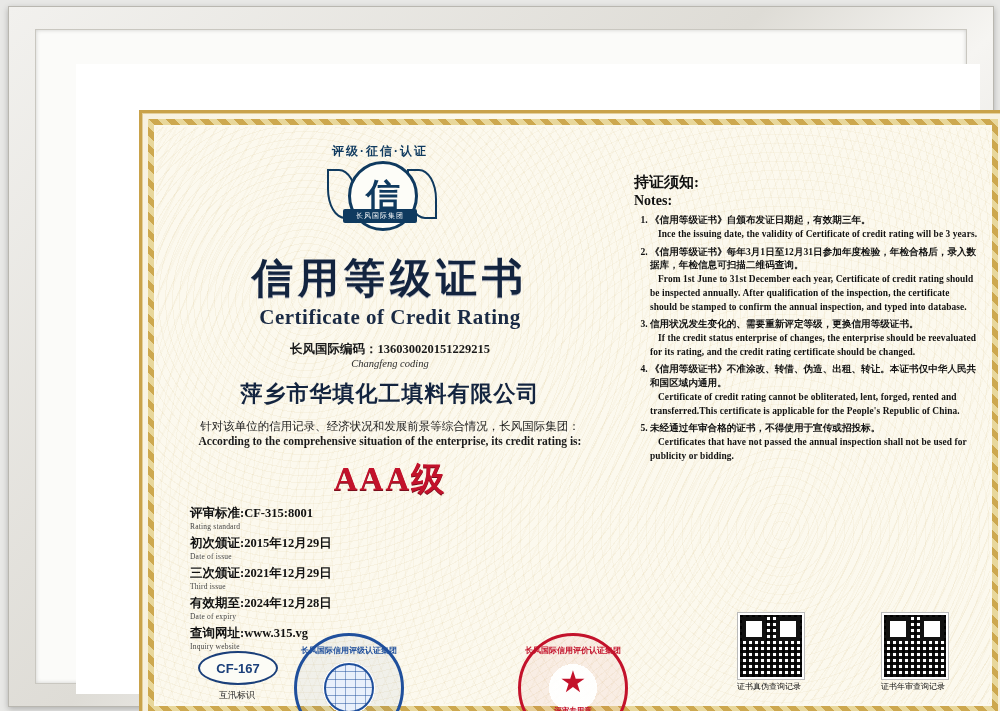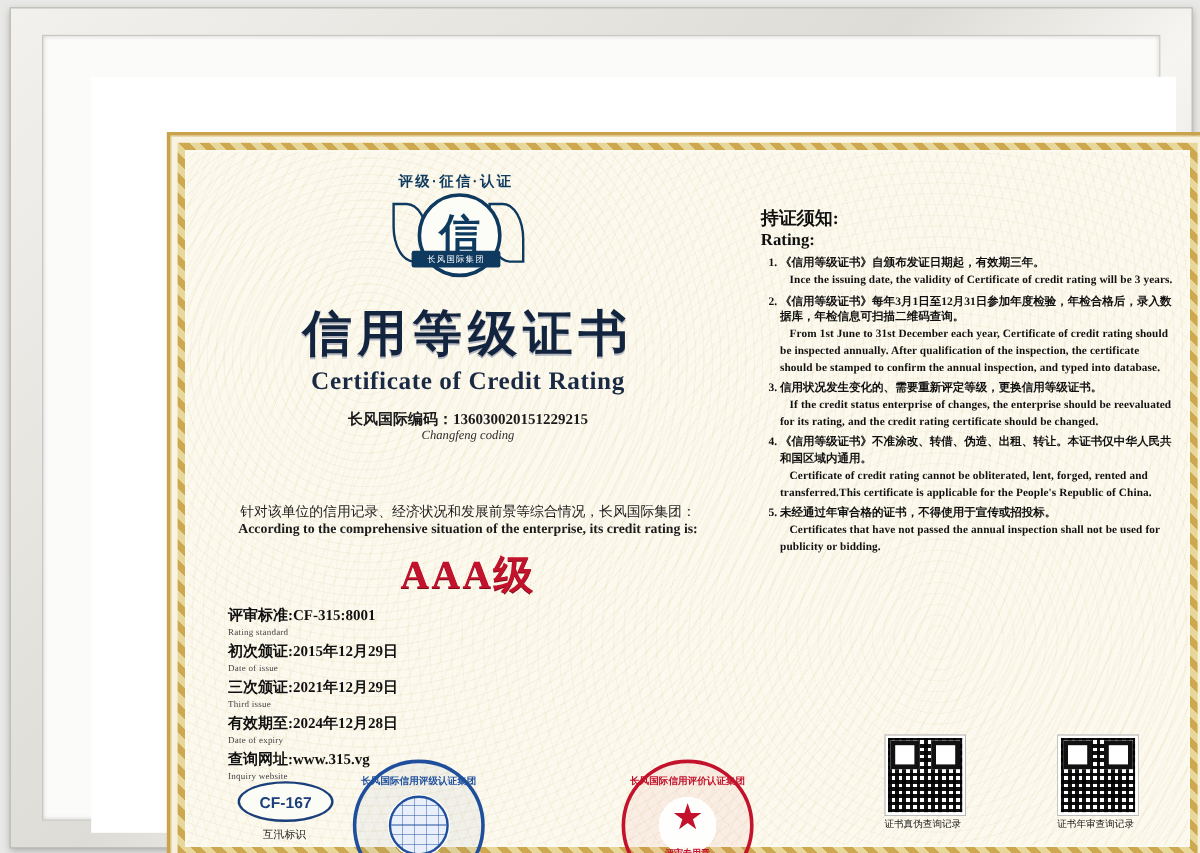--- a/index.html
+++ b/index.html
@@ -243,20 +243,21 @@
             </div>
             <div id="emblem-band">长风国际集团</div>
           </div>
 
           <div id="title-cn">信用等级证书</div>
           <div id="title-en">Certificate of Credit Rating</div>
 
           <div id="coding-row">长风国际编码：136030020151229215</div>
           <div id="coding-en">Changfeng coding</div>
 
+          <div id="company">萍乡市华填化工填料有限公司</div>
 
           <div id="lead-cn">针对该单位的信用记录、经济状况和发展前景等综合情况，长风国际集团：</div>
           <div id="lead-en">According to the comprehensive situation of the enterprise, its credit rating is:</div>
 
           <div id="grade">AAA级</div>
 
           <div class="field" id="f1">
             <span>评审标准:CF-315:8001</span>
             <span class="en">Rating standard</span>
           </div>
@@ -293,21 +294,21 @@
           <div class="round-seal" id="seal-red">
             <div class="seal-arc-top">长风国际信用评价认证集团</div>
             <div class="star">★</div>
             <div class="seal-mid">评审专用章</div>
 
           </div>
         </div>
 
         <div id="right-col">
           <div id="notes-cn">持证须知:</div>
-          <div id="notes-en">Rating:</div>
+          <div id="notes-en">Notes:</div>
           <ol id="note-list">
             <li>
               <span>《信用等级证书》自颁布发证日期起，有效期三年。</span>
               <span class="en">Ince the issuing date, the validity of Certificate of credit rating will be 3 years.</span>
             </li>
             <li>
               <span>《信用等级证书》每年3月1日至12月31日参加年度检验，年检合格后，录入数据库，年检信息可扫描二维码查询。</span>
               <span class="en">From 1st June to 31st December each year, Certificate of credit rating should be inspected annually. After qualification of the inspection, the certificate should be stamped to confirm the annual inspection, and typed into database.</span>
             </li>
             <li>

